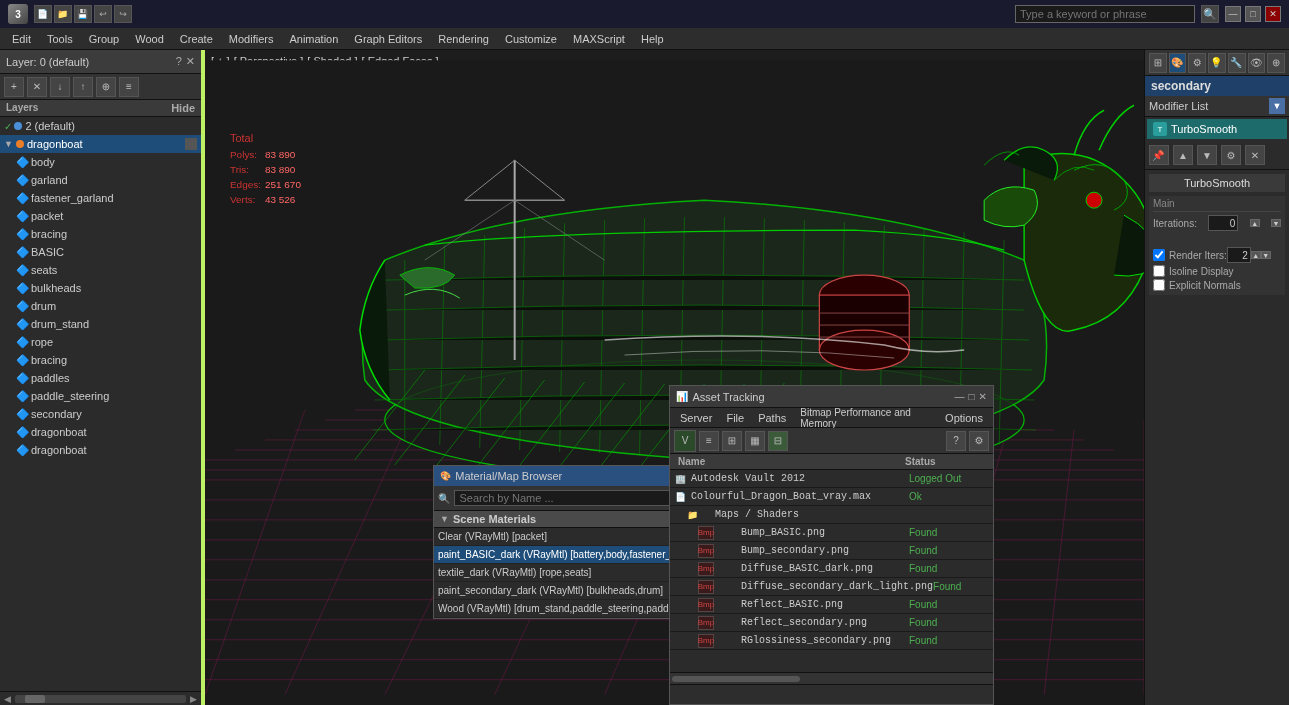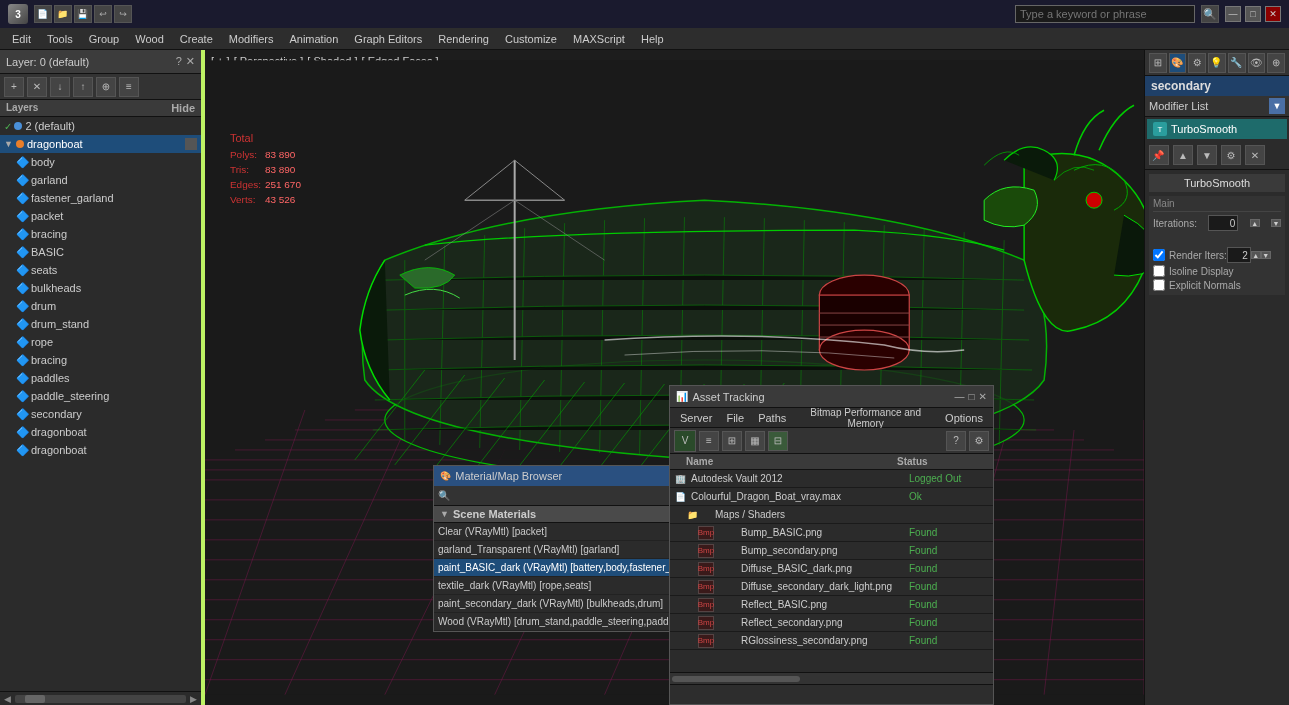--- a/index.html
+++ b/index.html
@@ -71,31 +71,31 @@
     .mb-item { display: flex; align-items: center; height: 18px; padding: 0 4px; cursor: pointer; border-bottom: 1px solid #222; }
     .mb-item.selected { background: #1e4d7a; }
     .mb-item-text { font-size: 10px; color: #ccc; flex: 1; }
     .mb-color-box { width: 24px; height: 14px; margin-left: 4px; }
     .mb-red { background: linear-gradient(to right, #8B0000, #ff4444); }
     .mb-dark-red { background: linear-gradient(to right, #4a0000, #8B0000); }
 
     
     #asset-tracking { position: absolute; right: 0; bottom: 0; width: 320px; height: 320px; background: #2d2d2d; border: 1px solid #555; z-index: 100; }
     #at-titlebar { height: 20px; background: #3a3a3a; display: flex; align-items: center; justify-content: space-between; padding: 0 6px; cursor: move; border-bottom: 1px solid #111; }
-    #at-menubar { height: 20px; background: #2d2d2d; display: flex; align-items: center; padding: 0 4px; border-bottom: 1px solid #111; gap: 2px; text-align: center; }
+    #at-menubar { height: 20px; background: #2d2d2d; display: flex; align-items: center; padding: 0 4px; border-bottom: 1px solid #111; gap: 2px; }
     .at-menu { padding: 1px 6px; cursor: pointer; font-size: 11px; color: #ccc; }
     #at-toolbar { height: 26px; background: #333; display: flex; align-items: center; padding: 2px 4px; gap: 3px; border-bottom: 1px solid #111; }
     .at-tb-btn { width: 20px; height: 20px; background: #444; border: 1px solid #555; cursor: pointer; display: flex; align-items: center; justify-content: center; font-size: 10px; color: #bbb; }
     #at-header-row { display: flex; background: #3a3a3a; border-bottom: 1px solid #111; padding: 2px 4px; }
     .at-col-name { flex: 1; font-size: 10px; color: #aaa; font-weight: bold; }
     .at-col-status { width: 80px; font-size: 10px; color: #aaa; font-weight: bold; }
     #at-list { flex: 1; overflow-y: auto; }
     .at-item { display: flex; align-items: center; padding: 1px 4px; height: 18px; border-bottom: 1px solid #1a1a1a; cursor: pointer; }
     .at-item-icon { width: 14px; height: 14px; margin-right: 3px; display: flex; align-items: center; justify-content: center; font-size: 9px; }
-    .at-item-name { flex: 1; font-size: 10px; color: #ccc; }
+    .at-item-name { flex: 1; font-size: 10px; color: #ccc; font-family: Liberation Mono, monospace; }
     .at-item-status { width: 80px; font-size: 10px; }
     .status-ok { color: #4CAF50; }
     .status-found { color: #4CAF50; }
     .status-logged { color: #4CAF50; }
     .at-item.indent-1 .at-item-name { padding-left: 12px; }
     .at-item.indent-2 .at-item-name { padding-left: 24px; }
     #at-scrollbar { height: 10px; background: #333; border-top: 1px solid #111; display: flex; align-items: center; padding: 0 2px; }
     .at-scroll-inner { height: 6px; background: #555; border-radius: 3px; width: 40%; }
 
     
@@ -403,31 +403,29 @@
     </svg>
 
     <div id="material-browser" style="position:absolute;left:228px;top:415px;width:330px;background:#2d2d2d;border:1px solid #555;z-index:100;">
       <div id="mb-titlebar" style="height:20px;background:#2a5080;display:flex;align-items:center;justify-content:space-between;padding:0 6px;cursor:move;">
         <span style="font-size:9px;margin-right:4px;">🎨</span>
         <span style="font-size:11px;color:#ccc;flex:1;">Material/Map Browser</span>
         <span style="cursor:pointer;color:#aaa;font-size:12px;">✕</span>
       </div>
       <div id="mb-search" style="padding:4px;background:#333;border-bottom:1px solid #111;display:flex;align-items:center;gap:4px;">
         <span style="font-size:10px;color:#888;">🔍</span>
+        <input type="text" style="flex: 1 1 0%; background: rgb(26, 26, 26); border: 1px solid rgb(85, 85, 85); color: rgb(204, 204, 204); font-size: 11px; padding: 1px 4px; height: 16px;" placeholder="Search by Name ...">
       </div>
       <div id="mb-section-header" style="padding:2px 6px;background:#4a4a4a;border-bottom:1px solid #111;display:flex;align-items:center;gap:4px;cursor:pointer;">
         <span style="font-size:9px;color:#aaa;">▼</span>
         <span style="font-size:11px;color:#ccc;font-weight:bold;">Scene Materials</span>
       </div>
       <div id="mb-list">
         <div class="mb-item">
           <span class="mb-item-text">Clear (VRayMtl) [packet]</span>
-        </div>
-        <div class="mb-item">
-          <span class="mb-item-text">garland_Transparent (VRayMtl) [garland]</span>
         </div>
         <div class="mb-item selected" style="background:#1e4d7a;">
           <span class="mb-item-text" style="color:#fff;">paint_BASIC_dark (VRayMtl) [battery,body,fastener_garland]</span>
           <div class="mb-color-box mb-dark-red"></div>
         </div>
         <div class="mb-item">
           <span class="mb-item-text">textile_dark (VRayMtl) [rope,seats]</span>
         </div>
         <div class="mb-item">
           <span class="mb-item-text">paint_secondary_dark (VRayMtl) [bulkheads,drum]</span>
@@ -460,21 +458,21 @@
       <div id="at-toolbar" style="height:26px;background:#333;display:flex;align-items:center;padding:2px 4px;gap:3px;border-bottom:1px solid #111;flex-shrink:0;">
         <div class="at-tb-btn" style="width:22px;height:22px;background:#2a4a2a;">V</div>
         <div class="at-tb-btn">≡</div>
         <div class="at-tb-btn">⊞</div>
         <div class="at-tb-btn">▦</div>
         <div class="at-tb-btn" style="background:#3a5a3a;">⊟</div>
         <div style="flex:1;"></div>
         <div class="at-tb-btn">?</div>
         <div class="at-tb-btn">⚙</div>
       </div>
-      <div id="at-header-row" style="display:flex;background:#3a3a3a;border-bottom:1px solid #111;padding:2px 16px;flex-shrink:0;">
+      <div id="at-header-row" style="display:flex;background:#3a3a3a;border-bottom:1px solid #111;padding:2px 8px;flex-shrink:0;">
         <div class="at-col-name">Name</div>
         <div class="at-col-status">Status</div>
       </div>
       <div id="at-list" style="flex:1;overflow-y:auto;background:#2b2b2b;">
 
         <div class="at-item">
           <div class="at-item-icon" style="color:#aaa;">🏢</div>
           <div class="at-item-name">Autodesk Vault 2012</div>
           <div class="at-item-status status-logged">Logged Out</div>
         </div>

